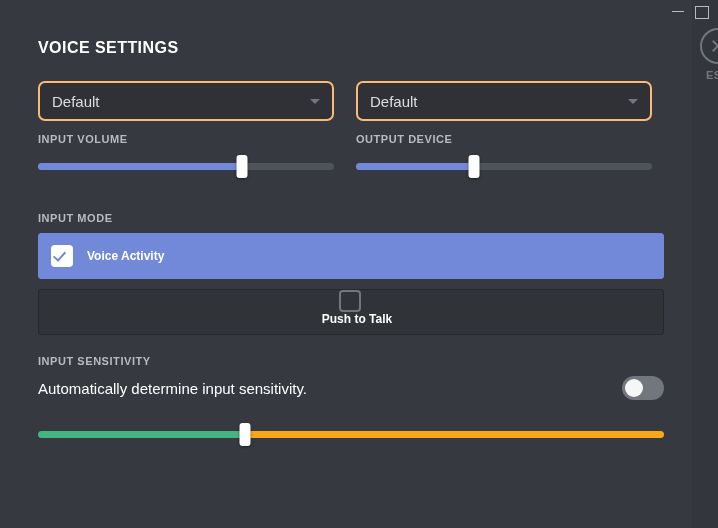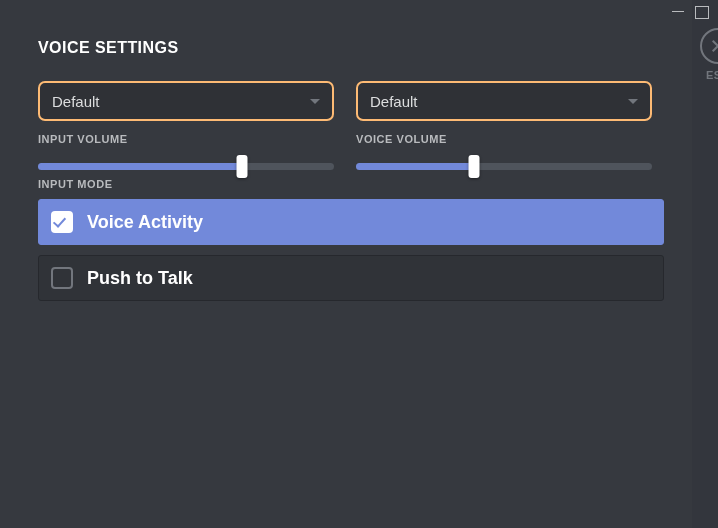--- a/index.html
+++ b/index.html
@@ -186,39 +186,40 @@
     top: 1px;
     width: 11px;
     height: 23px;
     border-radius: 3px;
     background: #ffffff;
     transform: translateX(-50%);
     box-shadow: 0 1px 3px rgba(0,0,0,0.45);
   }
 
   
-  .input-mode-wrap { }
+  .input-mode-wrap { margin-top: 34px; }
 
   .mode-card {
     height: 46px;
     border-radius: 3px;
     display: flex;
     align-items: center;
     padding: 0 0 0 12px;
     cursor: pointer;
     width: 626px;
   }
   .mode-card.selected {
     background: #7289da;
     border: 1px solid #7289da;
   }
   .mode-card.unselected {
     background: #303338;
     border: 1px solid #26282d;
     margin-top: 10px;
+    flex-direction: column;
   }
 
   .checkbox {
     width: 22px;
     height: 22px;
     border-radius: 4px;
     flex: none;
     margin-right: 14px;
     position: relative;
   }
@@ -233,21 +234,21 @@
     position: absolute;
     left: 5px;
     top: 4px;
     width: 7px;
     height: 12px;
     border-right: 2.4px solid #7289da;
     border-bottom: 2.4px solid #7289da;
     transform: rotate(42deg);
   }
   .mode-label {
-    font-size: 18px;
+    font-size: 12px;
     font-weight: bold;
     color: #ffffff;
   }
 
   
   .sens-wrap { margin-top: 20px; }
 
   .sens-row {
     display: flex;
     align-items: center;
@@ -354,21 +355,21 @@
     <div class="col">
       <div class="section-label">INPUT VOLUME</div>
       <div class="slider">
         <div class="slider-track"></div>
         <div class="slider-fill" id="iv-fill" style="width: 69%;"></div>
         <div class="slider-thumb" id="iv-thumb" style="left: 69%;"></div>
       </div>
     </div>
 
     <div class="col">
-      <div class="section-label">VOICE VOLUME</div>
+      <div class="section-label">OUTPUT DEVICE</div>
       <div class="slider">
         <div class="slider-track"></div>
         <div class="slider-fill" id="ov-fill" style="width: 40%;"></div>
         <div class="slider-thumb" id="ov-thumb" style="left: 40%;"></div>
       </div>
     </div>
 
   </div>
 
   <div class="input-mode-wrap">
@@ -380,14 +381,30 @@
       </div>
       <div class="mode-label">Voice Activity</div>
     </div>
 
     <div class="mode-card unselected">
       <div class="checkbox unchecked"></div>
       <div class="mode-label">Push to Talk</div>
     </div>
   </div>
 
+  <div class="sens-wrap">
+    <div class="section-label">INPUT SENSITIVITY</div>
+
+    <div class="sens-row">
+      <div class="sens-text">Automatically determine input sensitivity.</div>
+      <div class="toggle">
+        <div class="toggle-knob"></div>
+      </div>
+    </div>
+
+    <div class="meter">
+      <div class="meter-green" id="meter-green" style="width: 33%;"></div>
+      <div class="meter-orange" id="meter-orange" style="left: 33%; width: 67%;"></div>
+      <div class="meter-thumb" id="meter-thumb" style="left: 33%;"></div>
+    </div>
+  </div>
 
 </div>
 
 </body></html>

